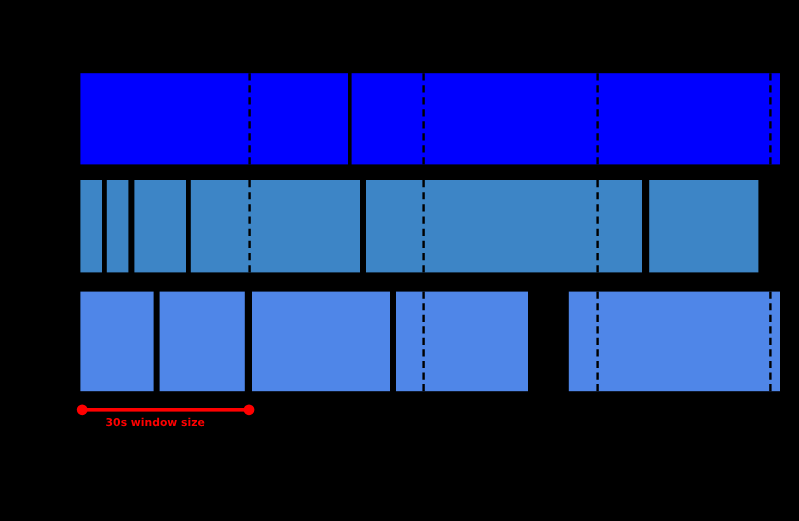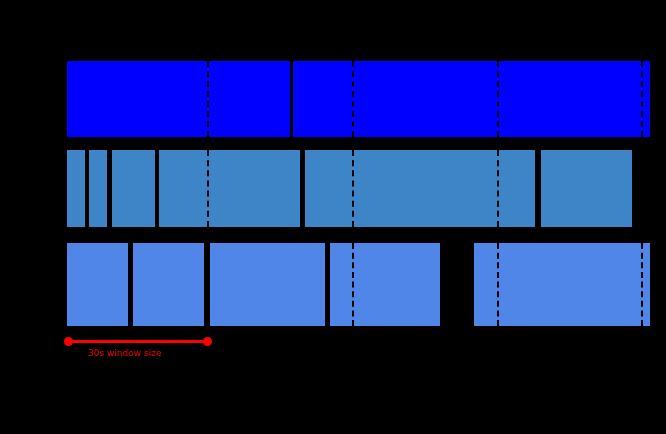--- a/index.html
+++ b/index.html
@@ -56,21 +56,21 @@
     width: 9px;
     height: 9px;
     border-radius: 50%;
     background: #FF0000;
     top: 1px;
   }
   .span-label {
     position: absolute;
     color: #FF0000;
     font-size: 9px;
-    font-weight: normal;
+    font-weight: bold;
     white-space: nowrap;
     font-family: "DejaVu Sans", sans-serif;
   }
 </style>
 </head>
 <body>
 
 <div id="figure">
 
   <div class="track" id="row-1" style="top: 61px; height: 76px;">

